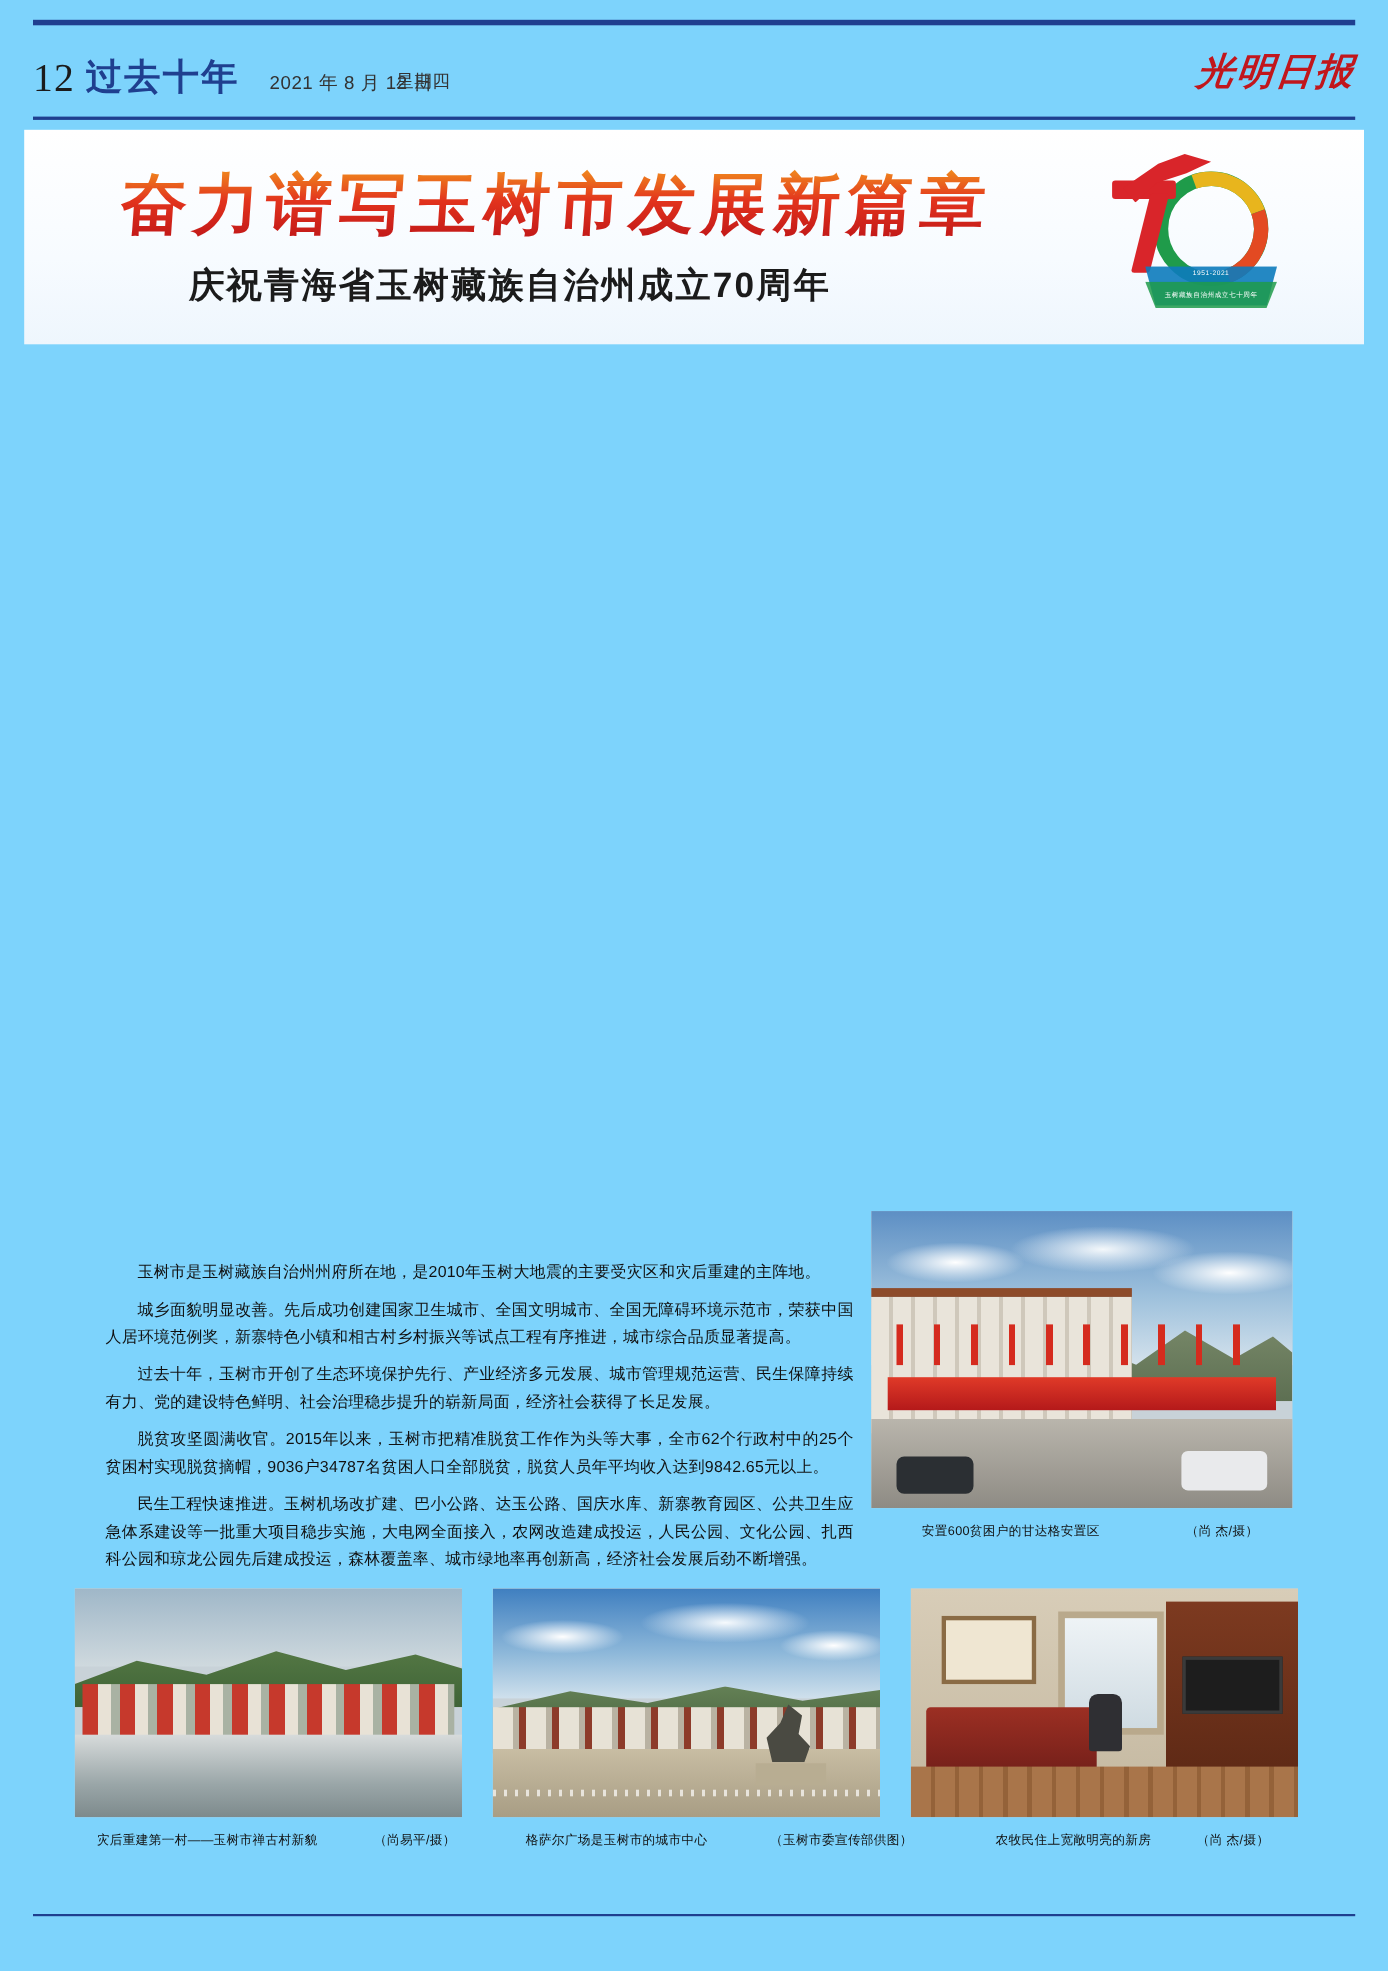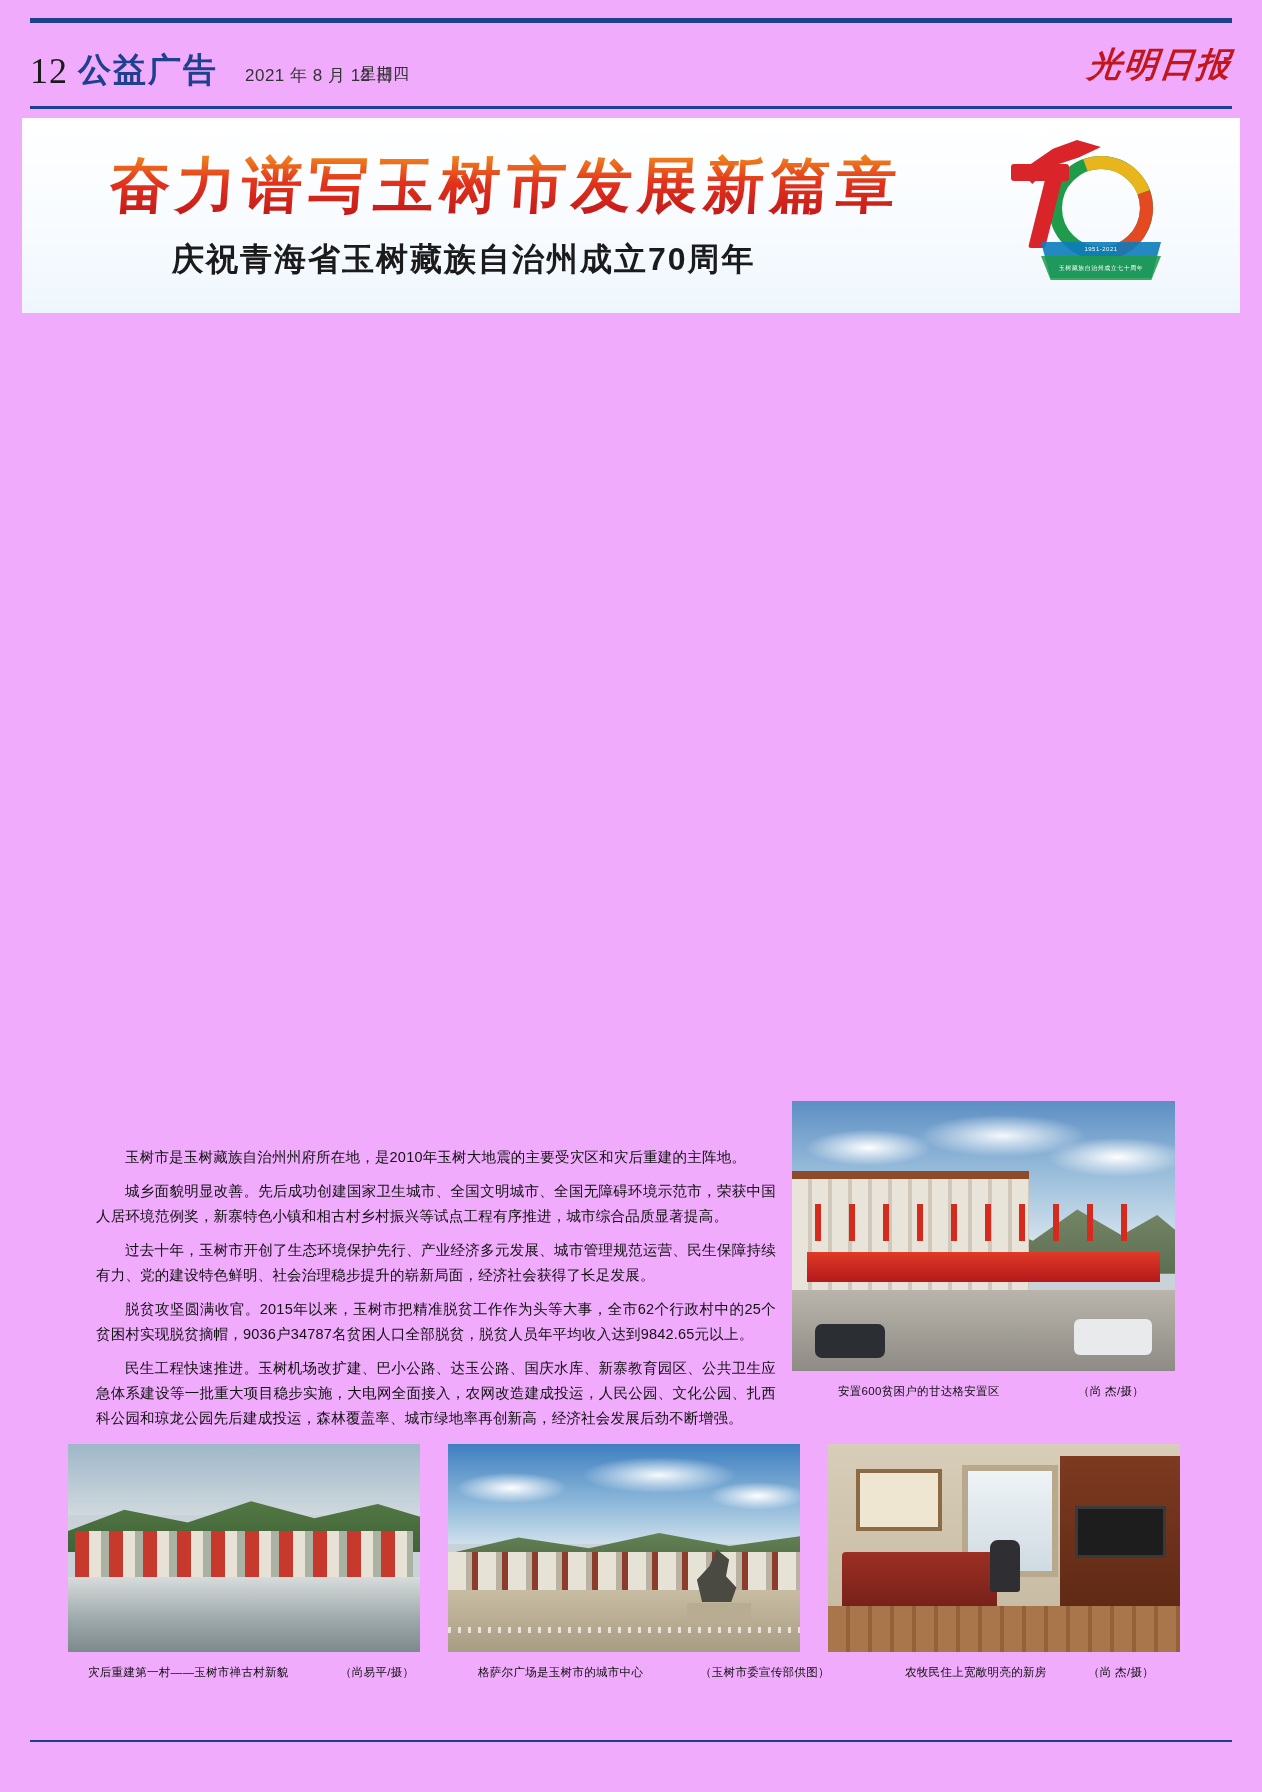--- a/index.html
+++ b/index.html
@@ -12,21 +12,21 @@
     height: 1792px;
     font-family: "Liberation Sans", sans-serif;
     color: #111;
     position: relative;
     overflow: hidden;
   }
   .page {
     position: relative;
     width: 1262px;
     height: 1792px;
-    background: #f0abfc;
+    background: #7dd3fc;
   }
 
   
   .masthead {
     position: absolute;
     left: 30px;
     top: 18px;
     width: 1202px;
     height: 70px;
   }
@@ -460,21 +460,21 @@
   }
 </style>
 </head>
 <body>
 
 <div class="page">
 
   <div class="masthead">
     <div class="rule-top"></div>
     <div class="page-num">12</div>
-    <div class="section-title">公益广告</div>
+    <div class="section-title">过去十年</div>
     <div class="issue-date">2021 年 8 月 12 日</div>
     <div class="weekday">星期四</div>
     <div class="paper-logo">光明日报</div>
     <div class="rule-bottom"></div>
   </div>
 
   <div class="banner">
     <div class="headline-main">奋力谱写玉树市发展新篇章</div>
     <div class="headline-sub">庆祝青海省玉树藏族自治州成立70周年</div>
     <div class="emblem">

